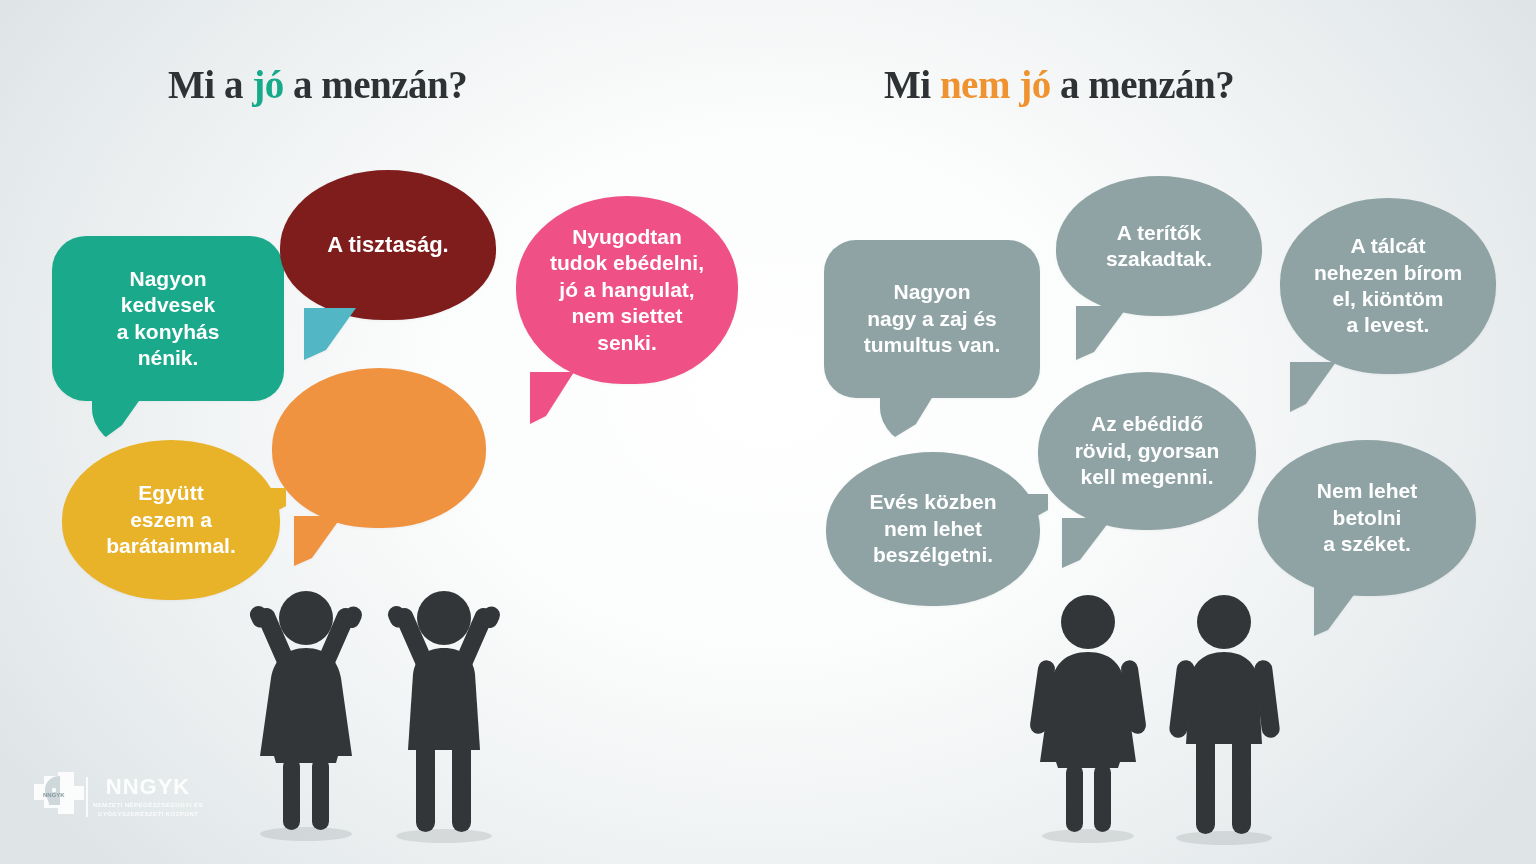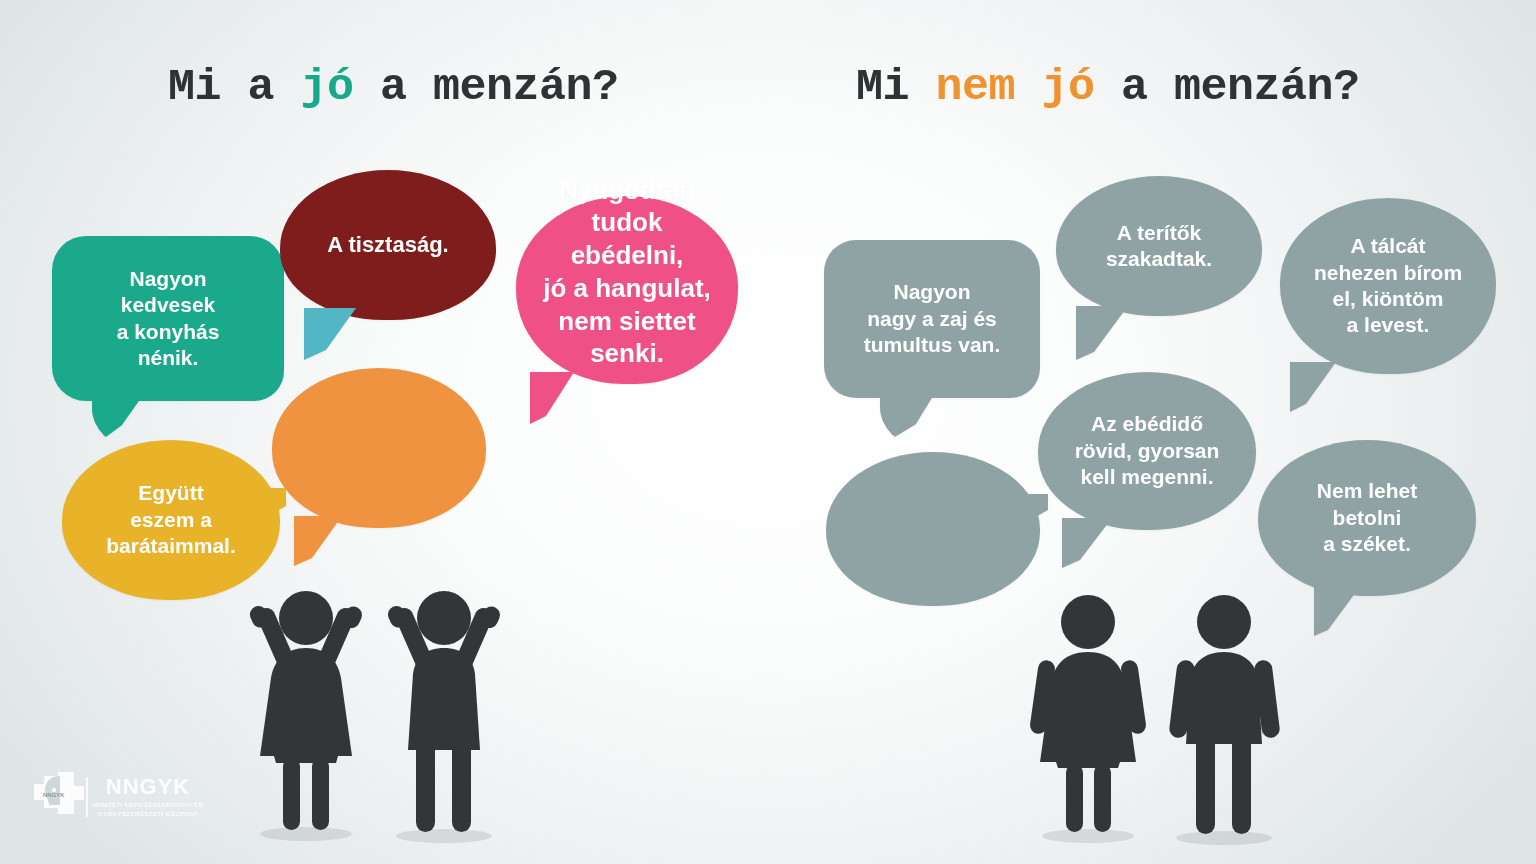--- a/index.html
+++ b/index.html
@@ -9,29 +9,29 @@
     background:
       radial-gradient(ellipse 900px 700px at 50% 45%, #ffffff 0%, #fbfcfc 38%, #eef1f2 70%, #dfe5e7 100%),
       linear-gradient(135deg, #c9d4d8 0%, #e9edee 30%, #ffffff 52%, #e8ecee 74%, #c6d1d6 100%);
     position:relative;
   }
   .stage { position:absolute; inset:0; }
 
   
   .title {
     position:absolute;
-    font-size:45px;
+    font-size:39px;
     font-weight:bold;
     color:#2f3234;
     letter-spacing:-0.5px;
     white-space:nowrap;
-    font-family:Liberation Mono, monospace;
+    font-family:Liberation Serif, serif;
   }
   #title-left  { left:168px; top:62px; }
-  #title-right { left:856px; top:62px; }
+  #title-right { left:884px; top:62px; }
   .hl-good { color:#16a98a; }
   .hl-bad  { color:#ef9230; }
 
   
   .bubble {
     position:absolute;
     display:flex;
     align-items:center;
     justify-content:center;
     text-align:center;
@@ -75,22 +75,21 @@
     border-left:22px solid #52b6c4;
     border-right:30px solid transparent;
     border-top:42px solid #52b6c4;
     border-bottom:10px solid transparent;
   }
 
   #b-pink {
     left:516px; top:196px; width:222px; height:188px;
     background:#ef5186;
     border-radius:50% 50% 46% 48% / 48% 48% 50% 50%;
-    font-size:26px;
-    align-items:flex-end;
+    font-size:21px;
   }
   #b-pink .tail {
     left:14px; bottom:-40px;
     border-left:16px solid #ef5186;
     border-right:28px solid transparent;
     border-top:44px solid #ef5186;
     border-bottom:8px solid transparent;
   }
 
   #b-orange {
@@ -305,20 +304,23 @@
 a levest.</span>
   </div>
   <div class="bubble" id="g-time">
     <span class="tail"></span>
     <span class="txt">Az ebédidő
 rövid, gyorsan
 kell megenni.</span>
   </div>
   <div class="bubble" id="g-talk">
     <span class="tail"></span>
+    <span class="txt">Evés közben
+nem lehet
+beszélgetni.</span>
   </div>
   <div class="bubble" id="g-chair">
     <span class="tail"></span>
     <span class="txt">Nem lehet
 betolni
 a széket.</span>
   </div>
 
   <div class="figures" id="figures-left">
     <svg width="300" height="270" viewBox="0 0 300 270" xmlns="http://www.w3.org/2000/svg">

